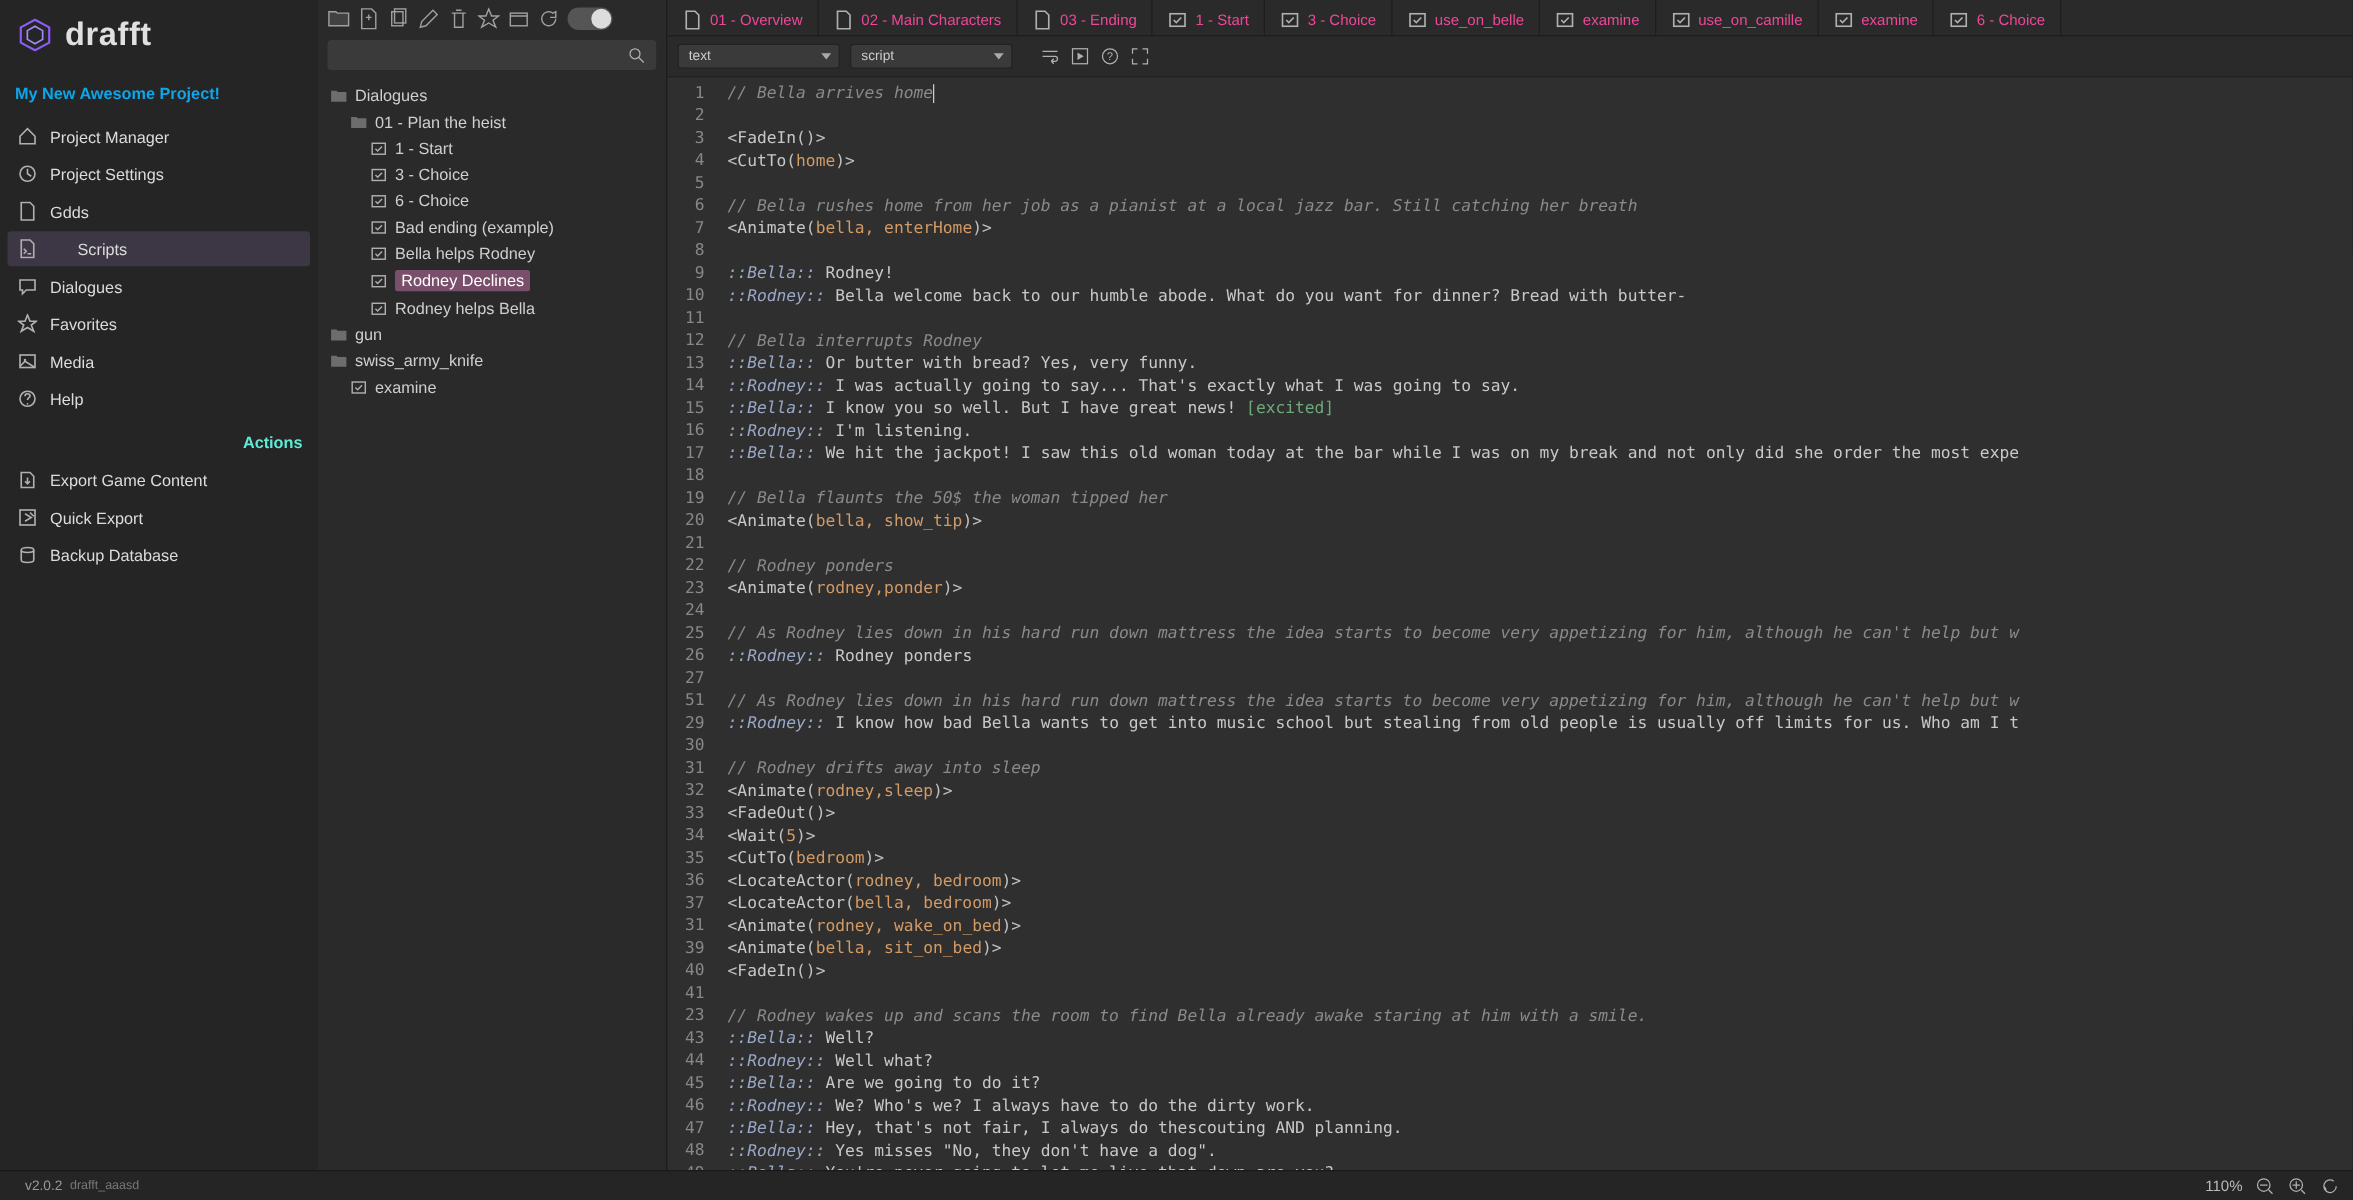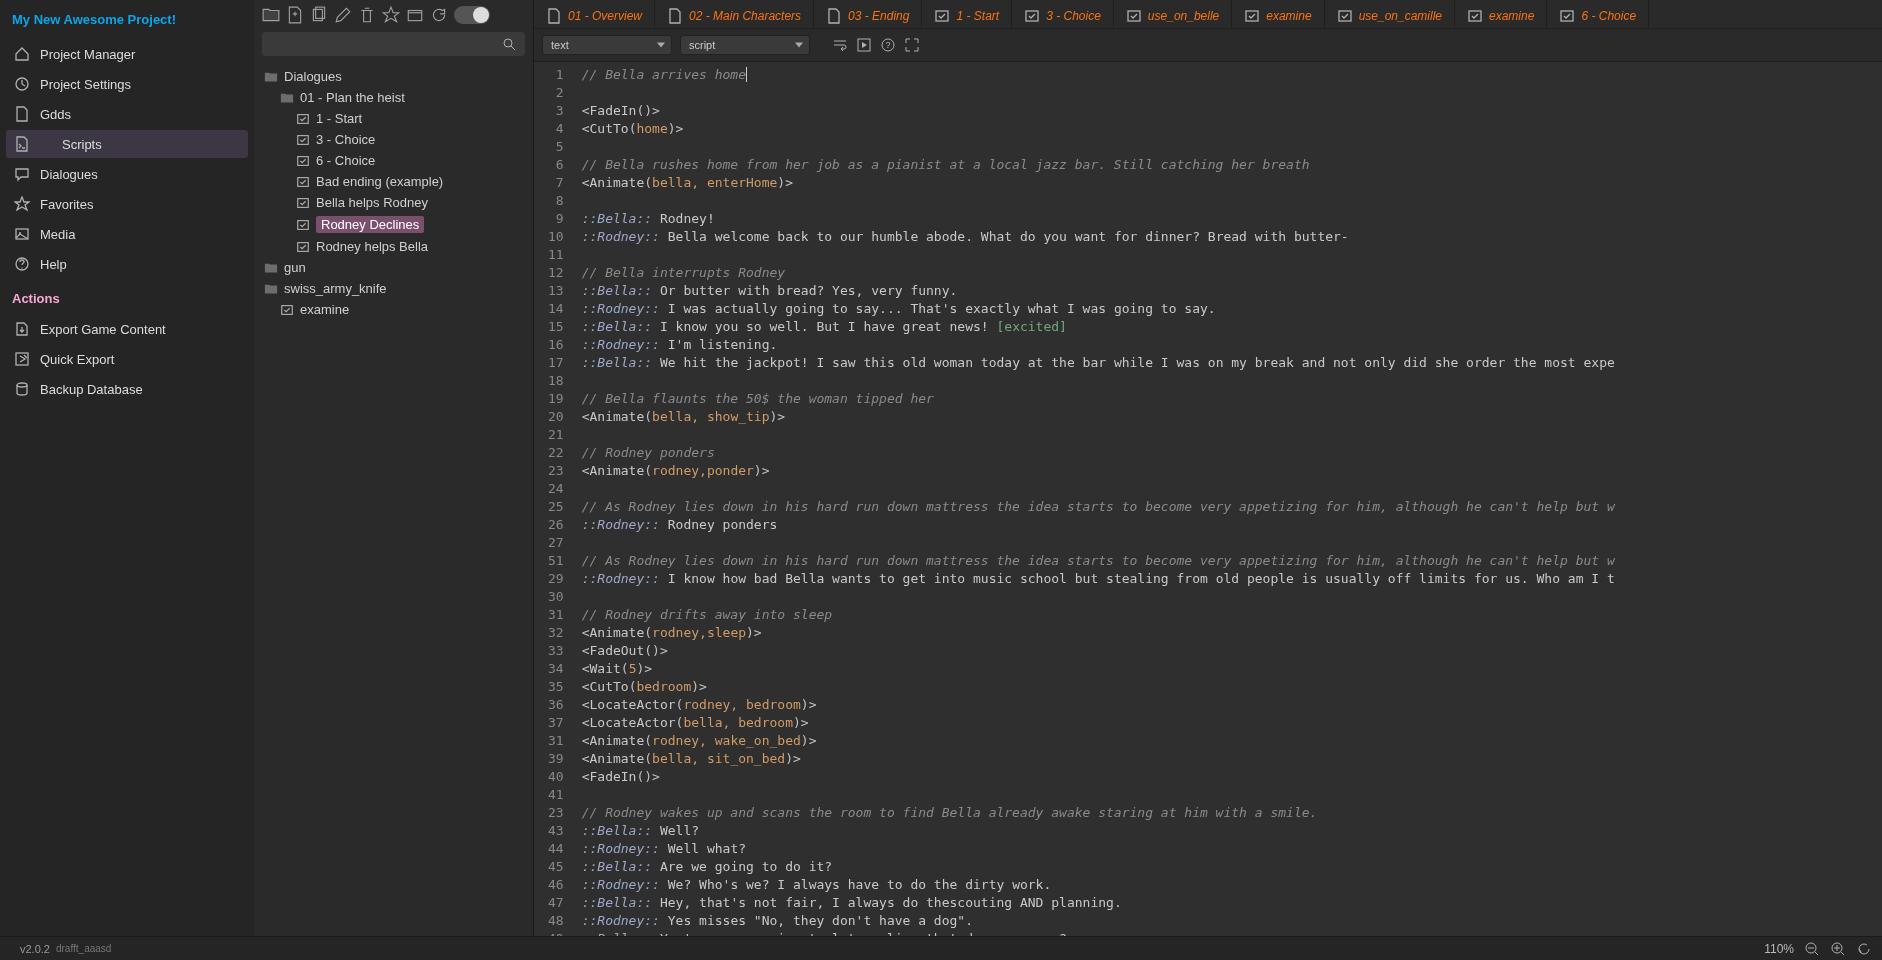--- a/index.html
+++ b/index.html
@@ -5,40 +5,40 @@
 * { margin:0; padding:0; box-sizing:border-box; }
 body { background:#1e1e1e; color:#cccccc; font-family:"Segoe UI",sans-serif; font-size:13px; width:1882px; height:960px; overflow:hidden; display:flex; flex-direction:column; }
 .main-layout { display:flex; flex:1; overflow:hidden; }
 .sidebar { width:254px; background:#252525; display:flex; flex-direction:column; }
 .logo-row { display:flex; align-items:center; padding:12px 14px; gap:10px; }
 .logo-mark { width:28px; height:28px; }
 .logo-text { font-size:26px; font-weight:600; color:#e0e0e0; letter-spacing:0.5px; }
 .project-title { padding:12px 12px; font-weight:600; color:#0ea5e9; }
 .nav-item { display:flex; align-items:center; gap:10px; padding:7px 14px; cursor:pointer; color:#dcdcdc; }
 .nav-item.selected { background:#3d3745; border-radius:3px; margin:1px 6px; padding:6px 8px;gap:32px; }
-.actions-header { padding:12px 12px 8px; font-weight:600; color:#f9a8d4; }
+.actions-header { padding:12px 12px 8px; font-weight:600; color:#5eead4;text-align:right; }
 .icon { width:16px; height:16px; display:inline-flex; align-items:center; justify-content:center; color:#b0b0b0; }
 .version-row { padding:6px 10px; font-size:11px; color:#999; display:flex; align-items:center; gap:6px; }
 .middle { width:280px; background:#2a2a2a; display:flex; flex-direction:column; border-right:1px solid #1a1a1a; }
 .toolbar-row { display:flex; align-items:center; gap:6px; padding:6px 8px; }
 .toolbar-row .icon { cursor:pointer; color:#a0a0a0; width:18px; height:18px; }
 .toggle { width:36px; height:18px; background:#555; border-radius:9px; position:relative; display:inline-block; }
 .toggle:after { content:""; position:absolute; right:1px; top:1px; width:16px; height:16px; background:#ddd; border-radius:50%; }
 .search-box { margin:2px 8px 6px; background:#3a3a3a; border-radius:3px; display:flex; align-items:center; padding:4px 8px; }
 .search-box input { background:transparent; border:none; outline:none; color:#ccc; flex:1; font-size:13px; }
 .tree { flex:1; overflow:auto; padding:4px 0; }
 .tree-item { display:flex; align-items:center; gap:6px; padding:3px 8px; cursor:pointer; color:#cfcfcf; white-space:nowrap; }
 .tree-item .icon { width:14px; height:14px; }
 .tree-item.depth-0 { padding-left:10px; }
 .tree-item.depth-1 { padding-left:26px; }
 .tree-item.depth-2 { padding-left:42px; }
 .tree-item.highlight span.lbl { background:#7a4f6b; color:#fff; padding:1px 5px; border-radius:2px; }
 .editor-area { flex:1; display:flex; flex-direction:column; background:#2a2a2a; overflow:hidden; }
 .tabs-row { display:flex; align-items:stretch; background:#2a2a2a; height:28px; overflow:hidden; }
-.tab { display:flex; align-items:center; gap:6px; padding:16px 12px; font-size:12px; color:#f97316; cursor:pointer; border-right:1px solid #1e1e1e;font-style:italic; }
+.tab { display:flex; align-items:center; gap:6px; padding:16px 12px; font-size:12px; color:#ec4899; cursor:pointer; border-right:1px solid #1e1e1e; }
 .sub-toolbar { display:flex; align-items:center; gap:8px; padding:6px 8px; background:#2a2a2a; border-top:1px solid #1e1e1e; border-bottom:1px solid #1e1e1e; }
 .dropdown { background:#3a3a3a; border:1px solid #222; color:#ccc; padding:3px 22px 3px 8px; font-size:11px; border-radius:3px; position:relative; min-width:130px; cursor:pointer; }
 .dropdown:after { content:""; position:absolute; right:6px; top:50%; transform:translateY(-50%); border-left:4px solid transparent; border-right:4px solid transparent; border-top:5px solid #aaa; }
 .code-area { flex:1; display:flex; overflow:hidden; background:#2f2f2f; font-family:Consolas,Menlo,monospace; font-size:13px; line-height:18px; }
 .gutter { background:#2f2f2f; color:#888; text-align:right; padding:4px 10px 4px 14px; user-select:none; }
 .code { padding:4px 0 4px 8px; white-space:pre; color:#c8c8c8; overflow:auto; flex:1; }
 .tok-comment { color:#8a8a8a; font-style:italic; }
 .tok-punct { color:#c0c0c0; }
 .tok-func { color:#c8c8c8; }
 .tok-arg { color:#d19a66; }
@@ -48,20 +48,27 @@
 .status-bar { height:24px; background:#252525; display:flex; align-items:center; justify-content:space-between; padding:0 10px; font-size:12px; color:#bbb; border-top:1px solid #1a1a1a; }
 .status-right { display:flex; align-items:center; gap:10px; }
 svg { display:block; }
 </style>
 </head>
 <body>
 
 <div class="main-layout">
 
   <div class="sidebar">
+    <div class="logo-row">
+      <svg class="logo-mark" viewBox="0 0 32 32">
+        <polygon points="16,2 29,9 29,23 16,30 3,23 3,9" fill="none" stroke="#8b5cf6" stroke-width="2"></polygon>
+        <polygon points="16,8 23,12 23,20 16,24 9,20 9,12" fill="none" stroke="#a78bfa" stroke-width="1.5"></polygon>
+      </svg>
+      <span class="logo-text">drafft</span>
+    </div>
     <div class="project-title">My New Awesome Project!</div>
     <div id="nav-list">
         <div class="nav-item">
           <span class="icon">
             <svg viewBox="0 0 16 16">
               <path fill="none" stroke="currentColor" stroke-width="1.3" d="M2 8l6-6 6 6v6H2z"></path>
             </svg>
           </span>
           <span>Project Manager</span>
         </div>

